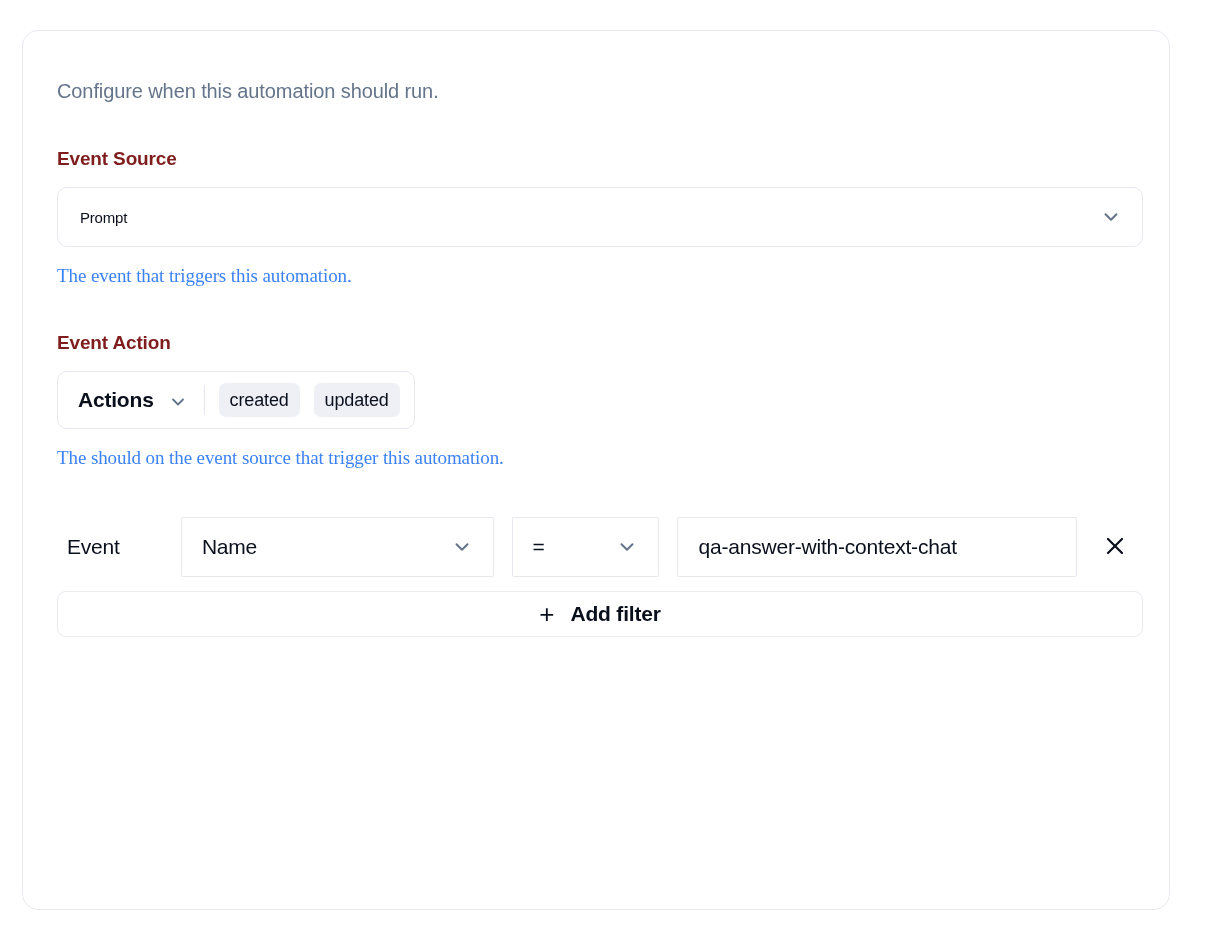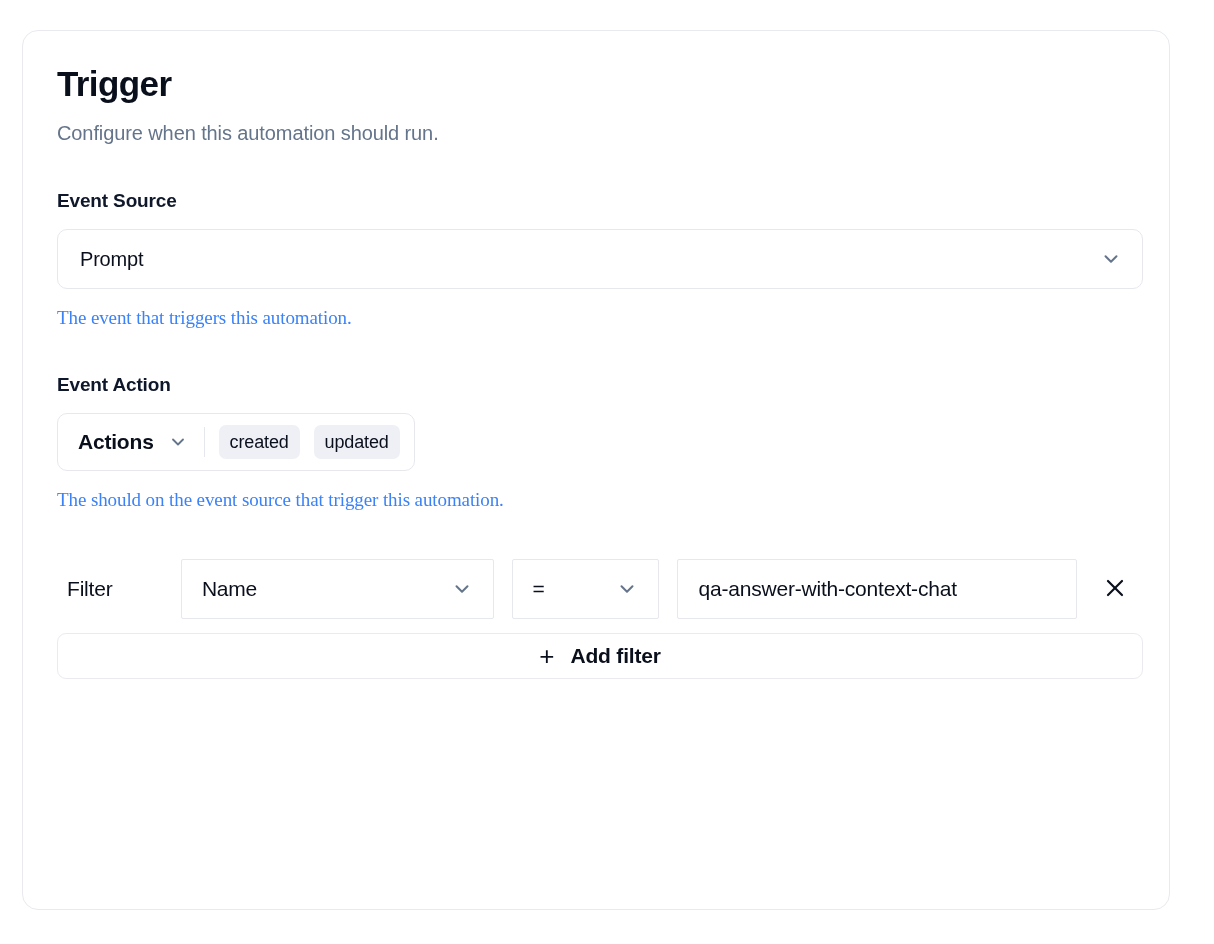--- a/index.html
+++ b/index.html
@@ -56,21 +56,21 @@
   }
 
   
   .field { margin-top: 42px; }
   .field.filter-block { margin-top: 46px; }
 
   .field-label {
     font-size: 19px;
     line-height: 24px;
     font-weight: 700;
-    color: #0f172a;
+    color: #7f1d1d;
     letter-spacing: -0.15px;
     margin: 0 0 16px 0;
   }
 
   .field-help {
     font-size: 19px;
     line-height: 26px;
     font-weight: 400;
     color: #3b82f6;
     letter-spacing: -0.1px;
@@ -85,21 +85,21 @@
     width: 1086px;
     height: 60px;
     background: #ffffff;
     border: 1px solid #e6e8ee;
     border-radius: 10px;
     display: flex;
     align-items: center;
     padding: 0 20px 0 22px;
   }
   .select-value {
-    font-size: 20px;
+    font-size: 15px;
     font-weight: 400;
     color: #0a0f1c;
     letter-spacing: -0.2px;
   }
   .select-full .chev {
     position: absolute;
     right: 20px;
     top: 50%;
     transform: translateY(-50%);
     display: flex;
@@ -113,21 +113,21 @@
     display: inline-flex;
     align-items: center;
     height: 58px;
     background: #ffffff;
     border: 1px solid #e6e8ee;
     border-radius: 10px;
     padding: 0 14px 0 20px;
   }
   .action-trigger {
     display: inline-flex;
-    align-items: center;
+    align-items: flex-end;
     gap: 14px;
     padding-right: 16px;
   }
   .action-trigger .label {
     font-size: 21px;
     font-weight: 700;
     color: #0a0f1c;
     letter-spacing: -0.2px;
   }
   .combo-divider {
@@ -235,21 +235,20 @@
     letter-spacing: -0.2px;
   }
 </style>
 </head>
 <body>
 
 <div class="page">
 
   <section class="card">
 
-    <h1 class="card-title">Trigger</h1>
     <p class="card-subtitle">Configure when this automation should run.</p>
 
     <div class="field">
       <div class="field-label">Event Source</div>
 
       <div class="select-full">
         <span class="select-value">Prompt</span>
         <span class="chev">
           <svg width="22" height="22" viewBox="0 0 24 24" fill="none" stroke="#64748b" stroke-width="2.2" stroke-linecap="round" stroke-linejoin="round">
               <polyline points="6 9 12 15 18 9"></polyline>
@@ -278,21 +277,21 @@
           <span class="chip">updated</span>
         </span>
       </div>
 
       <div class="field-help">The should on the event source that trigger this automation.</div>
     </div>
 
     <div class="field filter-block">
 
       <div class="filter-row">
-        <span class="where-label">Filter</span>
+        <span class="where-label">Event</span>
 
         <div class="fld fld-field">
           <span class="txt">Name</span>
           <span class="chev">
             <svg width="22" height="22" viewBox="0 0 24 24" fill="none" stroke="#64748b" stroke-width="2.2" stroke-linecap="round" stroke-linejoin="round">
                 <polyline points="6 9 12 15 18 9"></polyline>
               </svg>
           </span>
         </div>
 

